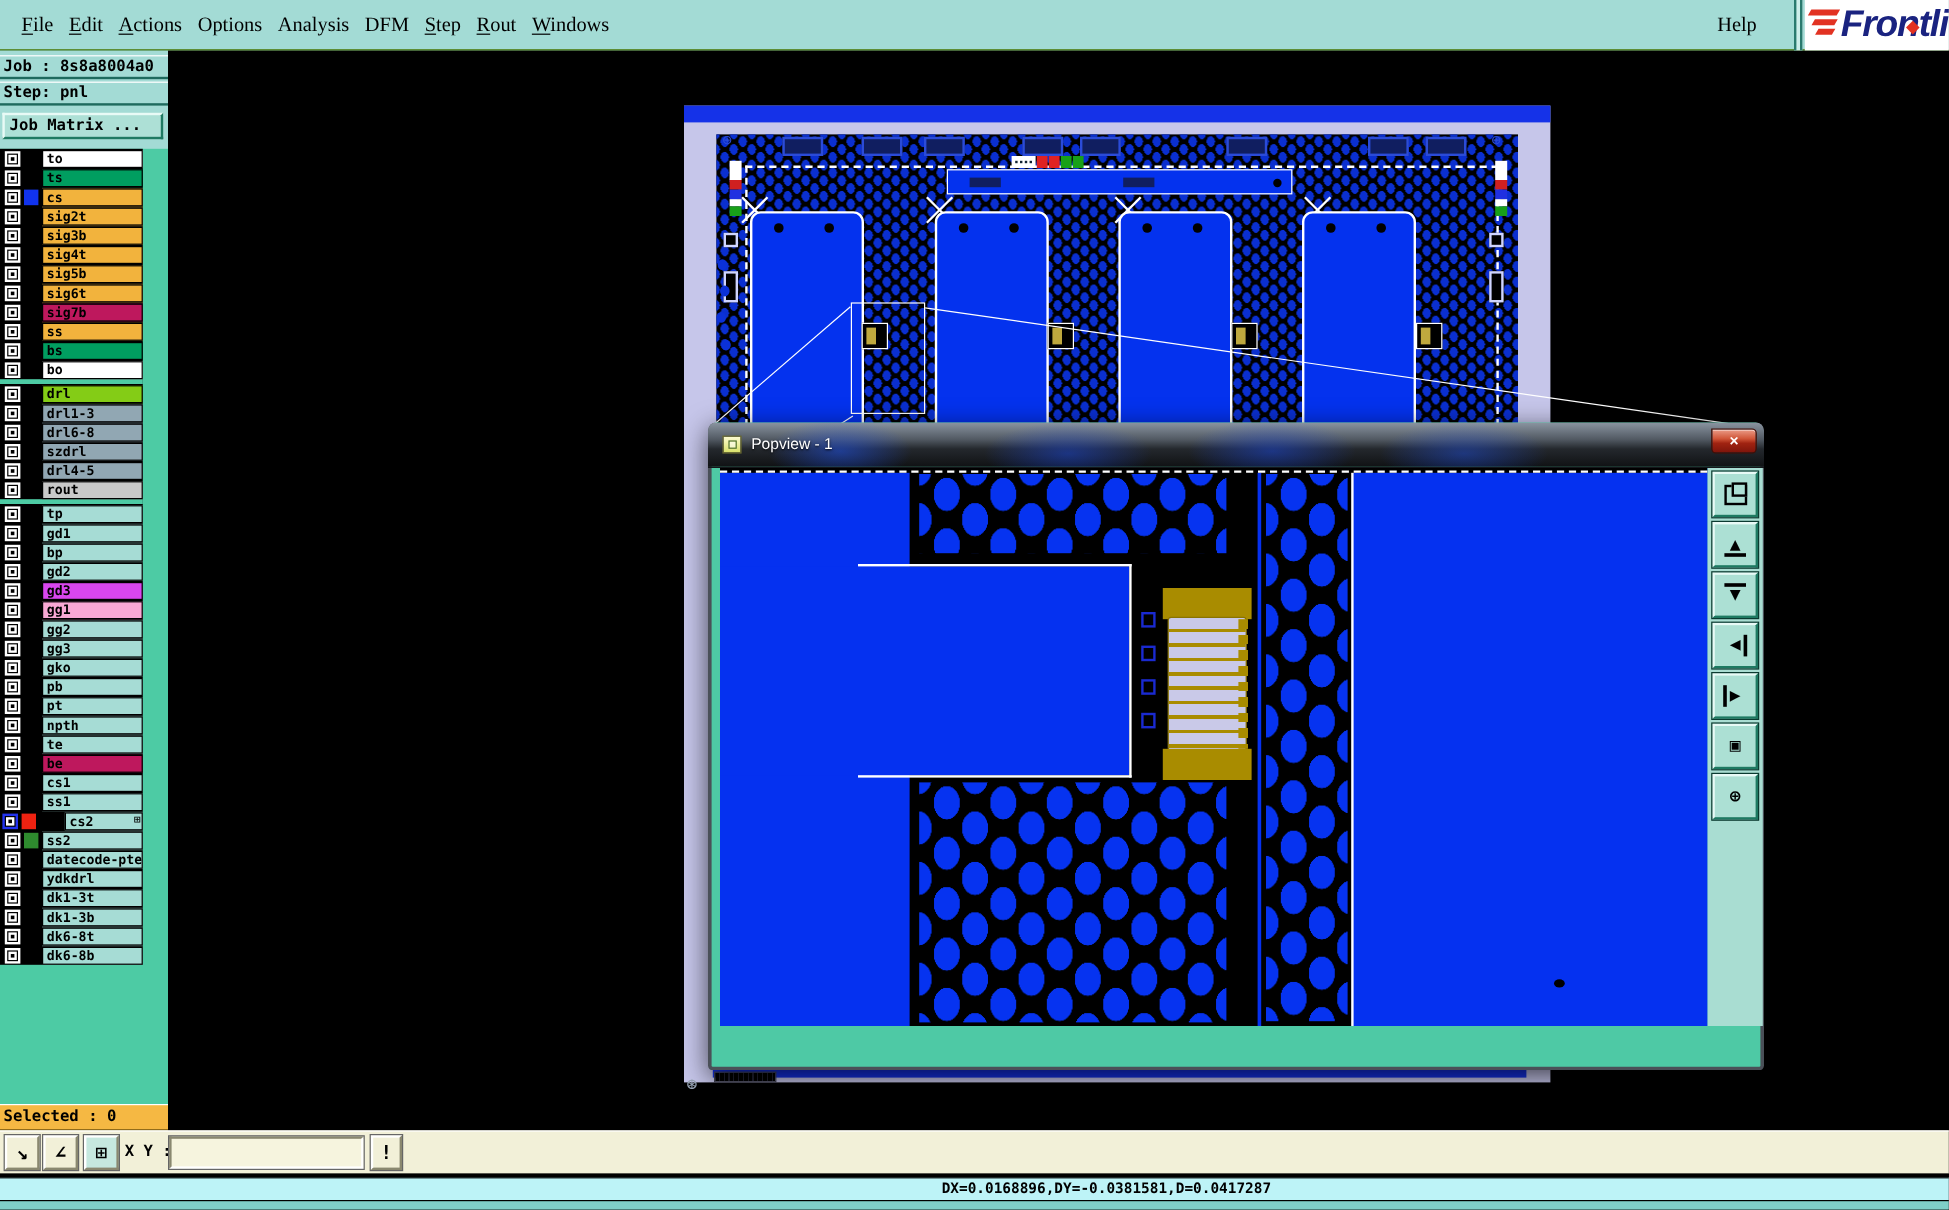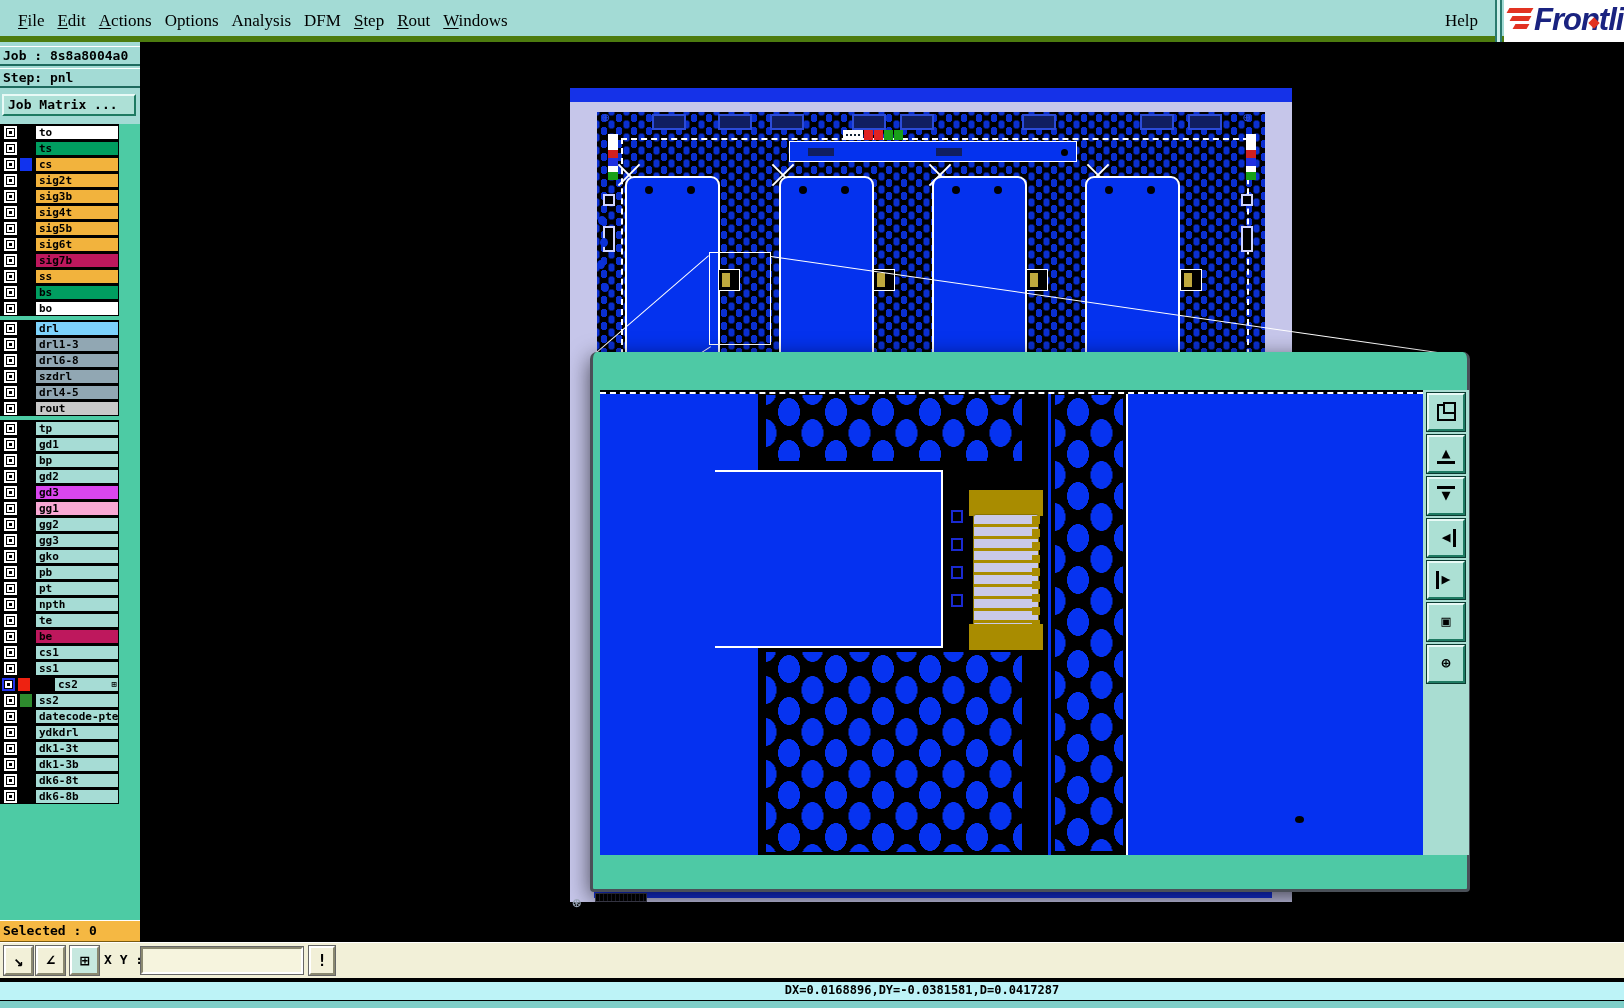--- a/index.html
+++ b/index.html
@@ -1,26 +1,26 @@
 <!DOCTYPE html>
 <html><head>
 <meta charset="utf-8">
 <style>
   * { margin:0; padding:0; box-sizing:border-box; }
   html,body { width:1624px; height:1008px; overflow:hidden; background:#000;
     font-family:"DejaVu Sans Mono","Liberation Mono",monospace; }
 
   
   #menubar { position:absolute; left:0; top:0; width:1624px; height:42px;
-    background:#A3DBD5; border-bottom:6px solid #4d7c0f; z-index:20; }
+    background:#A3DBD5; border-bottom:1px solid #4d7c0f; z-index:20; }
   #menu-items { position:absolute; left:18px; top:0; height:42px; display:flex; gap:13px; align-items:center;
     font-family:"Liberation Serif","DejaVu Serif",serif; font-size:17px; color:#000; }
   .menu-item { cursor:default; white-space:nowrap; }
   .menu-item u { text-underline-offset:2px; }
-  #help-item { position:absolute; right:146px; top:11px; font-family:"Liberation Serif",serif; font-size:17px; }
+  #help-item { position:absolute; right:160px; top:11px; font-family:"Liberation Serif",serif; font-size:17px; }
   #menu-divider { position:absolute; right:122px; top:0; width:7px; height:42px;
     border-left:2px solid #2a7a6e; border-right:2px solid #2a7a6e; background:#cdeeea; }
   #logo-panel { position:absolute; right:0; top:0; width:120px; height:42px; background:#fff; overflow:hidden; }
   .logo-stripe { position:absolute; height:5px; background:#E23222; transform:skewX(-30deg); }
   #logo-text { position:absolute; left:30px; top:2px; font-family:"Liberation Sans",sans-serif;
     font-style:italic; font-weight:bold; font-size:31px; color:#1A2380; letter-spacing:-1px; }
   #logo-dot { position:absolute; left:86px; top:19px; width:8px; height:8px; background:#E23222; transform:rotate(45deg); }
 
   
   #sidebar { position:absolute; left:0; top:42px; width:140px; height:900px; background:#4DCBA4; z-index:15; }
@@ -248,21 +248,21 @@
         <span class="cb"></span>
         <span class="lname" style="background: rgb(0, 158, 96);">bs</span>
       </div>
       <div class="layer-row lrow-noswatch">
         <span class="cb"></span>
         <span class="lname" style="background: rgb(255, 255, 255);">bo</span>
       </div>
       <div class="layer-sep"></div>
       <div class="layer-row lrow-noswatch">
         <span class="cb"></span>
-        <span class="lname" style="background: #7dd3fc;">drl</span>
+        <span class="lname" style="background: #84cc16;">drl</span>
       </div>
       <div class="layer-row lrow-noswatch">
         <span class="cb"></span>
         <span class="lname" style="background: rgb(145, 167, 179);">drl1-3</span>
       </div>
       <div class="layer-row lrow-noswatch">
         <span class="cb"></span>
         <span class="lname" style="background: rgb(145, 167, 179);">drl6-8</span>
       </div>
       <div class="layer-row lrow-noswatch">
@@ -452,20 +452,25 @@
   <div id="win-bottom-edge"></div>
   <div id="corner-hatch"></div>
   <div id="gear-sym">⊛</div>
 </div>
 
 <div class="zline" style="left:709px;top:256px;width:153px;transform:rotate(139.2deg);"></div>
 <div class="zline" style="left:771px;top:256px;width:700px;transform:rotate(8.2deg);"></div>
 <div class="zline" style="left:711px;top:347px;width:17px;transform:rotate(147deg);"></div>
 
 <div id="popview">
+  <div id="pv-titlebar">
+    <div id="pv-icon"></div>
+    <div id="pv-title">Popview - 1</div>
+    <div id="pv-close">×</div>
+  </div>
 
   <div id="pv-canvas">
     <div id="notch">
       <div id="holes-a" class="holes"></div>
       <div id="holes-b" class="holes"></div>
       <div id="holes-c" class="holes"></div>
       <div id="notch-divider"></div>
     </div>
     <div id="tab-fill"></div>
     <div class="tab-line" style="left:115px;top:80px;width:228px;height:2px;"></div>

